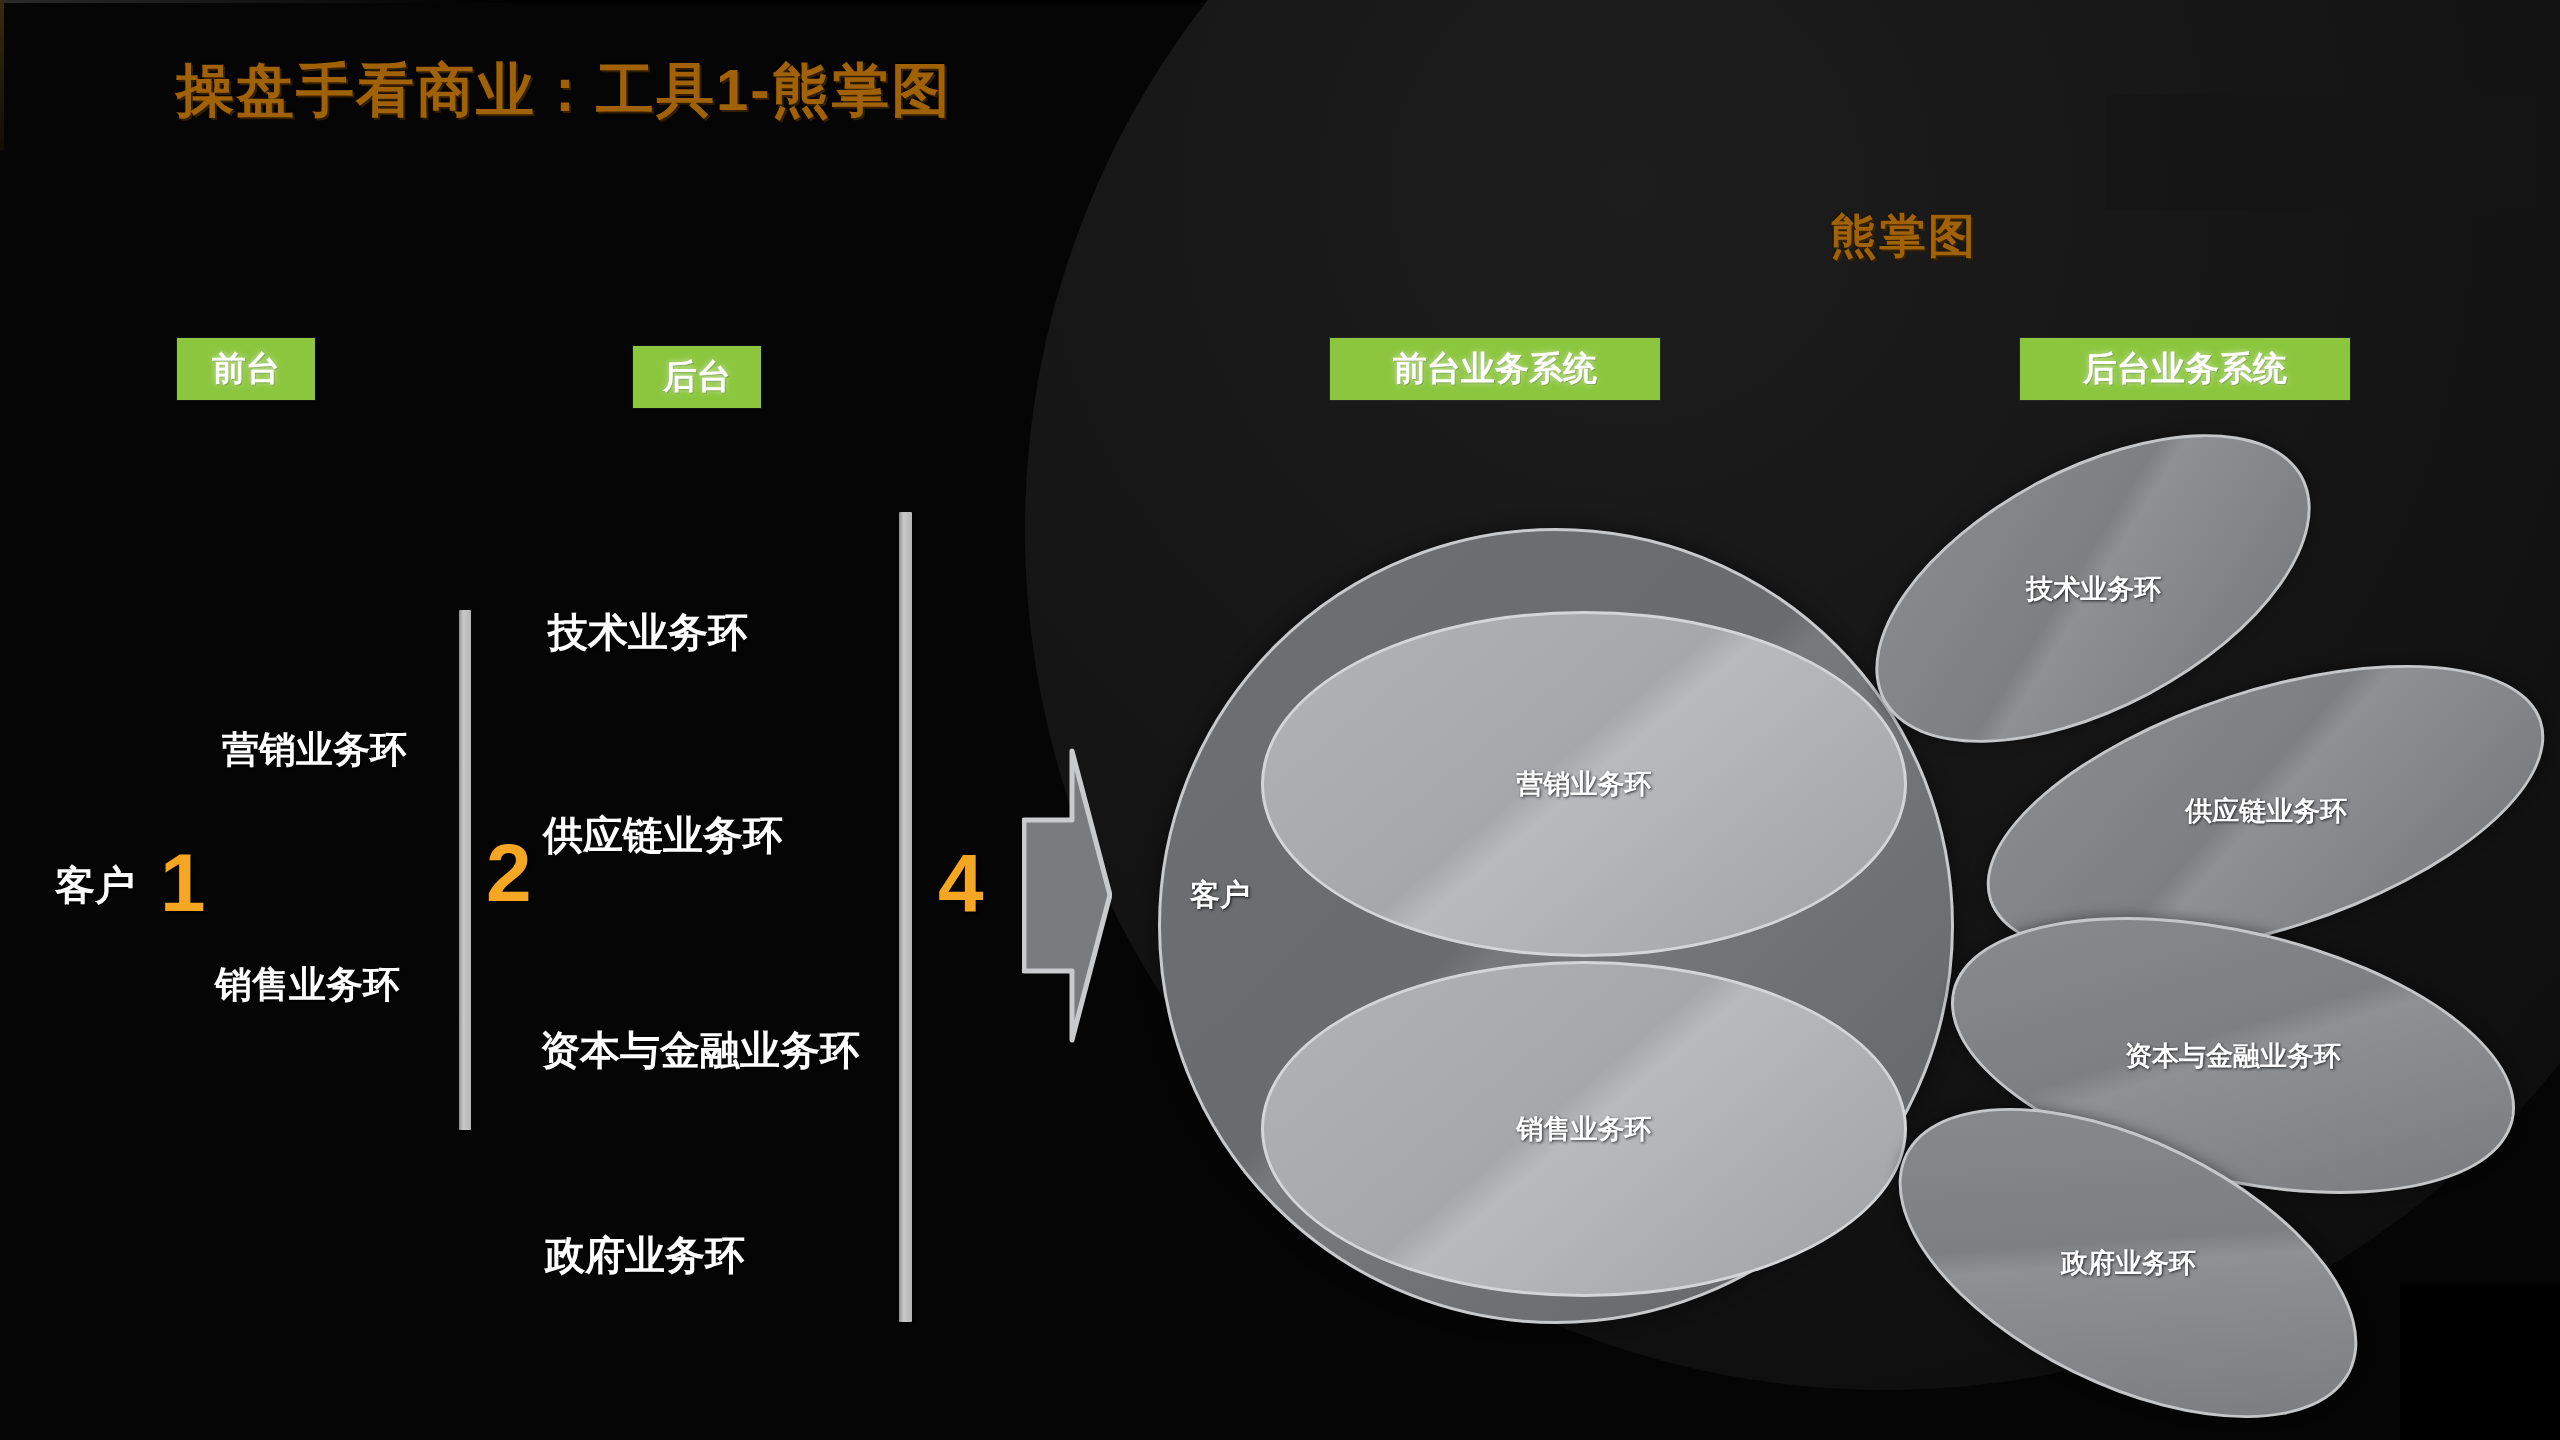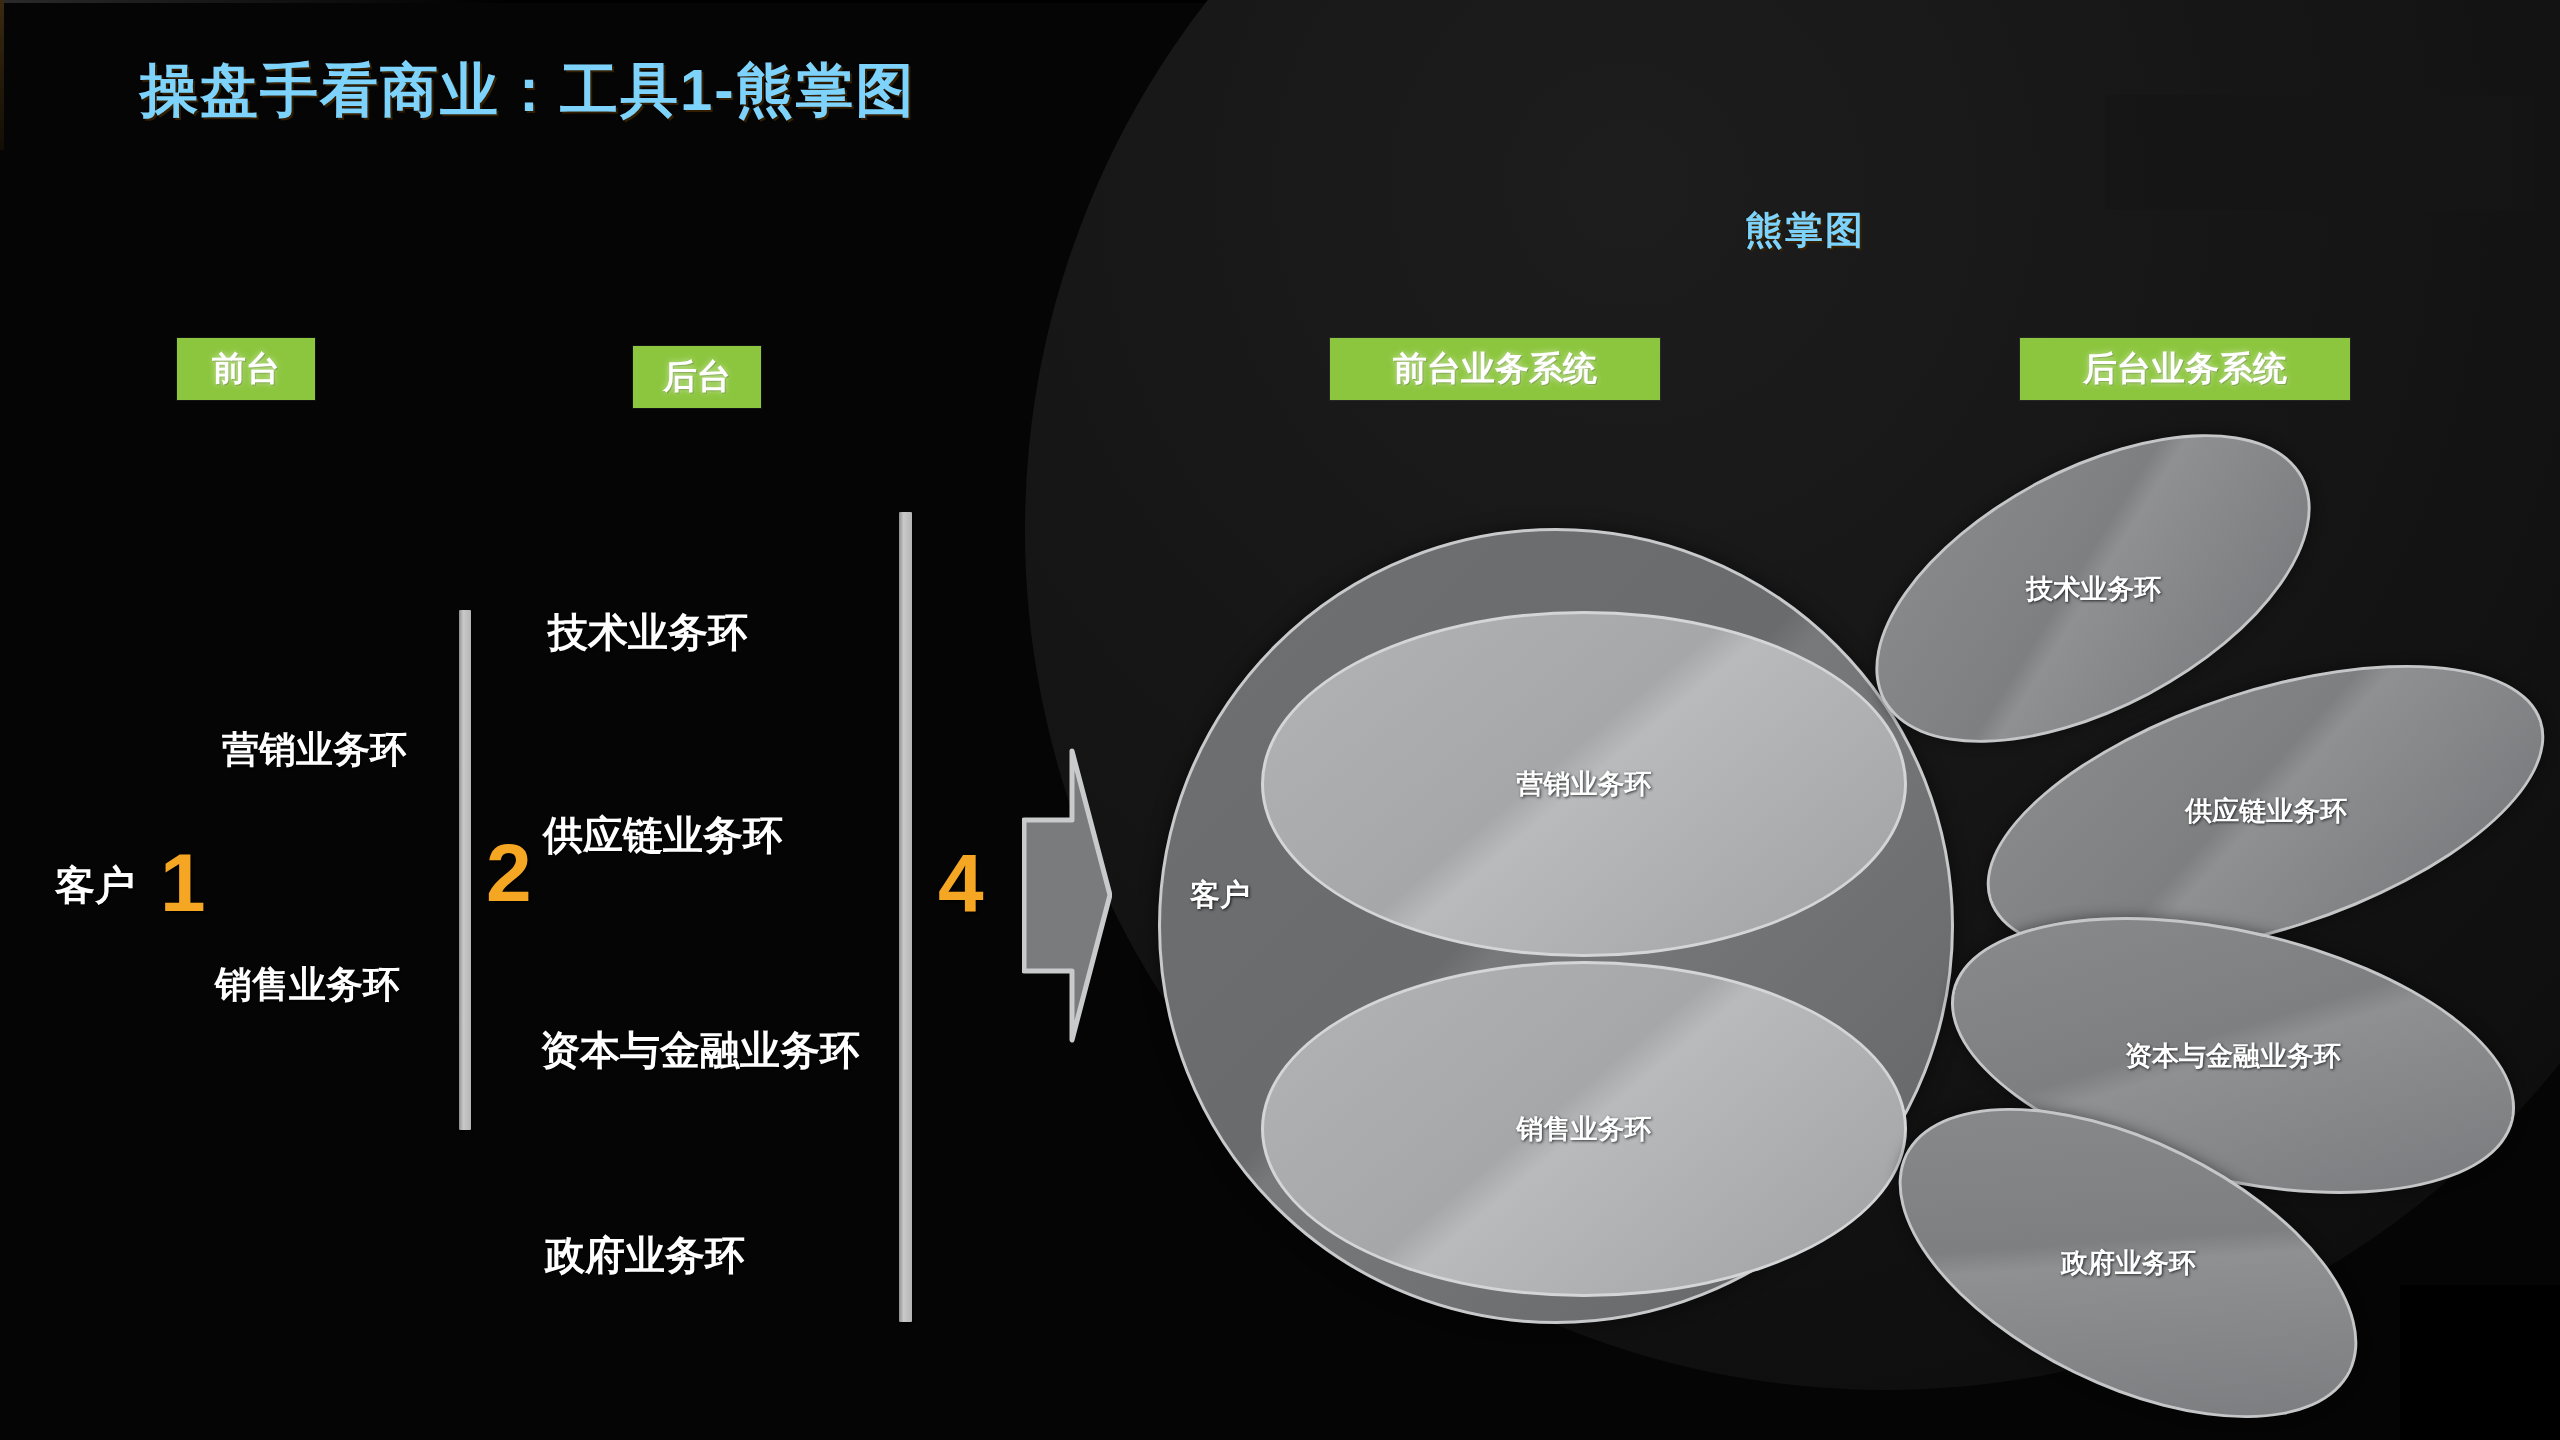--- a/index.html
+++ b/index.html
@@ -34,27 +34,28 @@
   }
   .bg-edge-left{
     position:absolute;left:0;top:0;width:4px;height:150px;
     background:linear-gradient(180deg,#3a2a10 0%, #120d05 100%);
   }
 
   
   .title{
     position:absolute;
     font-weight:bold;
-    color:#7dd3fc;
+    color:#a16207;
     letter-spacing:2px;
     white-space:nowrap;
     text-shadow:2px 2px 0 rgba(60,35,0,.85), 0 0 2px rgba(0,0,0,.9);
+    margin-left:36px;
   }
   #main-title{left:140px;top:52px;font-size:58px;}
-  #chart-title{left:1745px;top:205px;font-size:38px;}
+  #chart-title{left:1794px;top:205px;font-size:47px;}
 
   
   .badge{
     position:absolute;
     background:#8CC63E;
     color:#ffffff;
     font-weight:bold;
     display:flex;align-items:center;justify-content:center;
     white-space:nowrap;
     text-shadow:0 0 6px rgba(255,255,255,.55), 1px 1px 1px rgba(0,0,0,.25);

